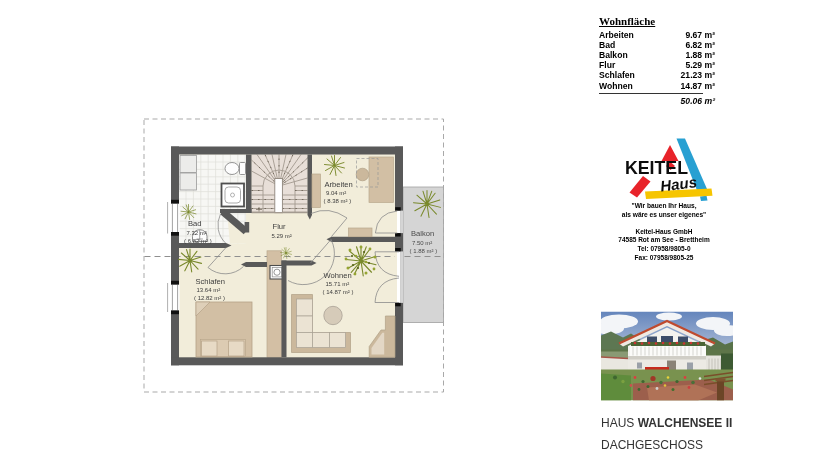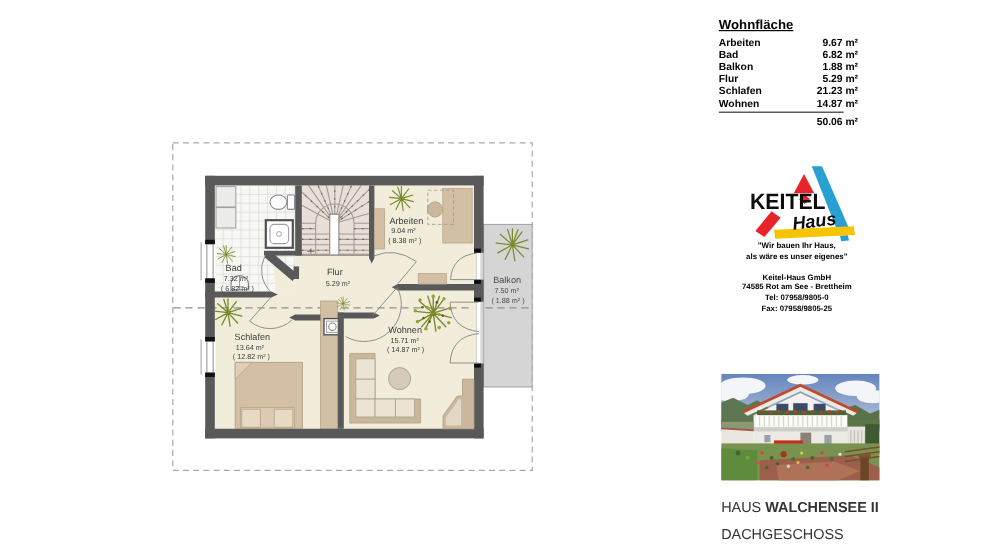--- a/index.html
+++ b/index.html
@@ -386,21 +386,21 @@
 <circle cx="88" cy="76" r="1.4" fill="#cc4040"></circle>
 <circle cx="64" cy="74" r="1.3" fill="#e0c23a"></circle>
 <circle cx="38" cy="78" r="1.4" fill="#3f6630"></circle>
 </g>
 </g>
 </g>
 
 </svg>
 
 <div class="abs" style="left:599px;top:14.5px;width:120px;">
-<div style="font-size:11px;font-weight:bold;color:#000;text-decoration:underline;">Wohnfläche</div>
+<div style="font-size:11px;font-weight:bold;color:#000;text-decoration:underline;font-family:Liberation Serif, serif;">Wohnfläche</div>
 </div>
 <div class="abs" style="left:599px;top:29.5px;width:116px;font-size:8.6px;font-weight:bold;color:#000;line-height:10.2px;">
 <div>
       <span style="float:left">Arbeiten</span>
       <span style="float:right">9.67 m²</span>
     </div>
 <div style="clear:both">
       <span style="float:left">Bad</span>
       <span style="float:right">6.82 m²</span>
     </div>
@@ -417,21 +417,21 @@
       <span style="float:right">21.23 m²</span>
     </div>
 <div style="clear:both">
       <span style="float:left">Wohnen</span>
       <span style="float:right">14.87 m²</span>
     </div>
 </div>
 
 <div class="abs" style="left:599px;top:92.5px;width:104px;border-top:1.4px solid #333;"></div>
 
-<div class="abs" style="left:599px;top:95.5px;width:116px;font-size:8.6px;font-weight:bold;color:#000;text-align:right;">50.06 m²</div>
+<div class="abs" style="left:599px;top:95.5px;width:116px;font-size:8.6px;font-weight:bold;color:#000;text-align:right;font-style:italic;">50.06 m²</div>
 
 <div class="abs" style="left:594px;top:200.6px;width:140px;text-align:center;font-size:6.6px;font-weight:bold;color:#000;line-height:9.2px;">"Wir bauen Ihr Haus,<br>als wäre es unser eigenes"</div>
 
 <div class="abs" style="left:594px;top:227.5px;width:140px;text-align:center;font-size:6.5px;font-weight:bold;color:#000;line-height:8.7px;">Keitel-Haus GmbH<br>74585 Rot am See - Brettheim<br>Tel: 07958/9805-0<br>Fax: 07958/9805-25</div>
 
 <div class="abs" style="left:601px;top:416px;font-size:12px;color:#333;">HAUS <b>WALCHENSEE II</b></div>
 
 <div class="abs" style="left:601px;top:437.6px;font-size:12px;color:#333;">DACHGESCHOSS</div>
 
 </body></html>

